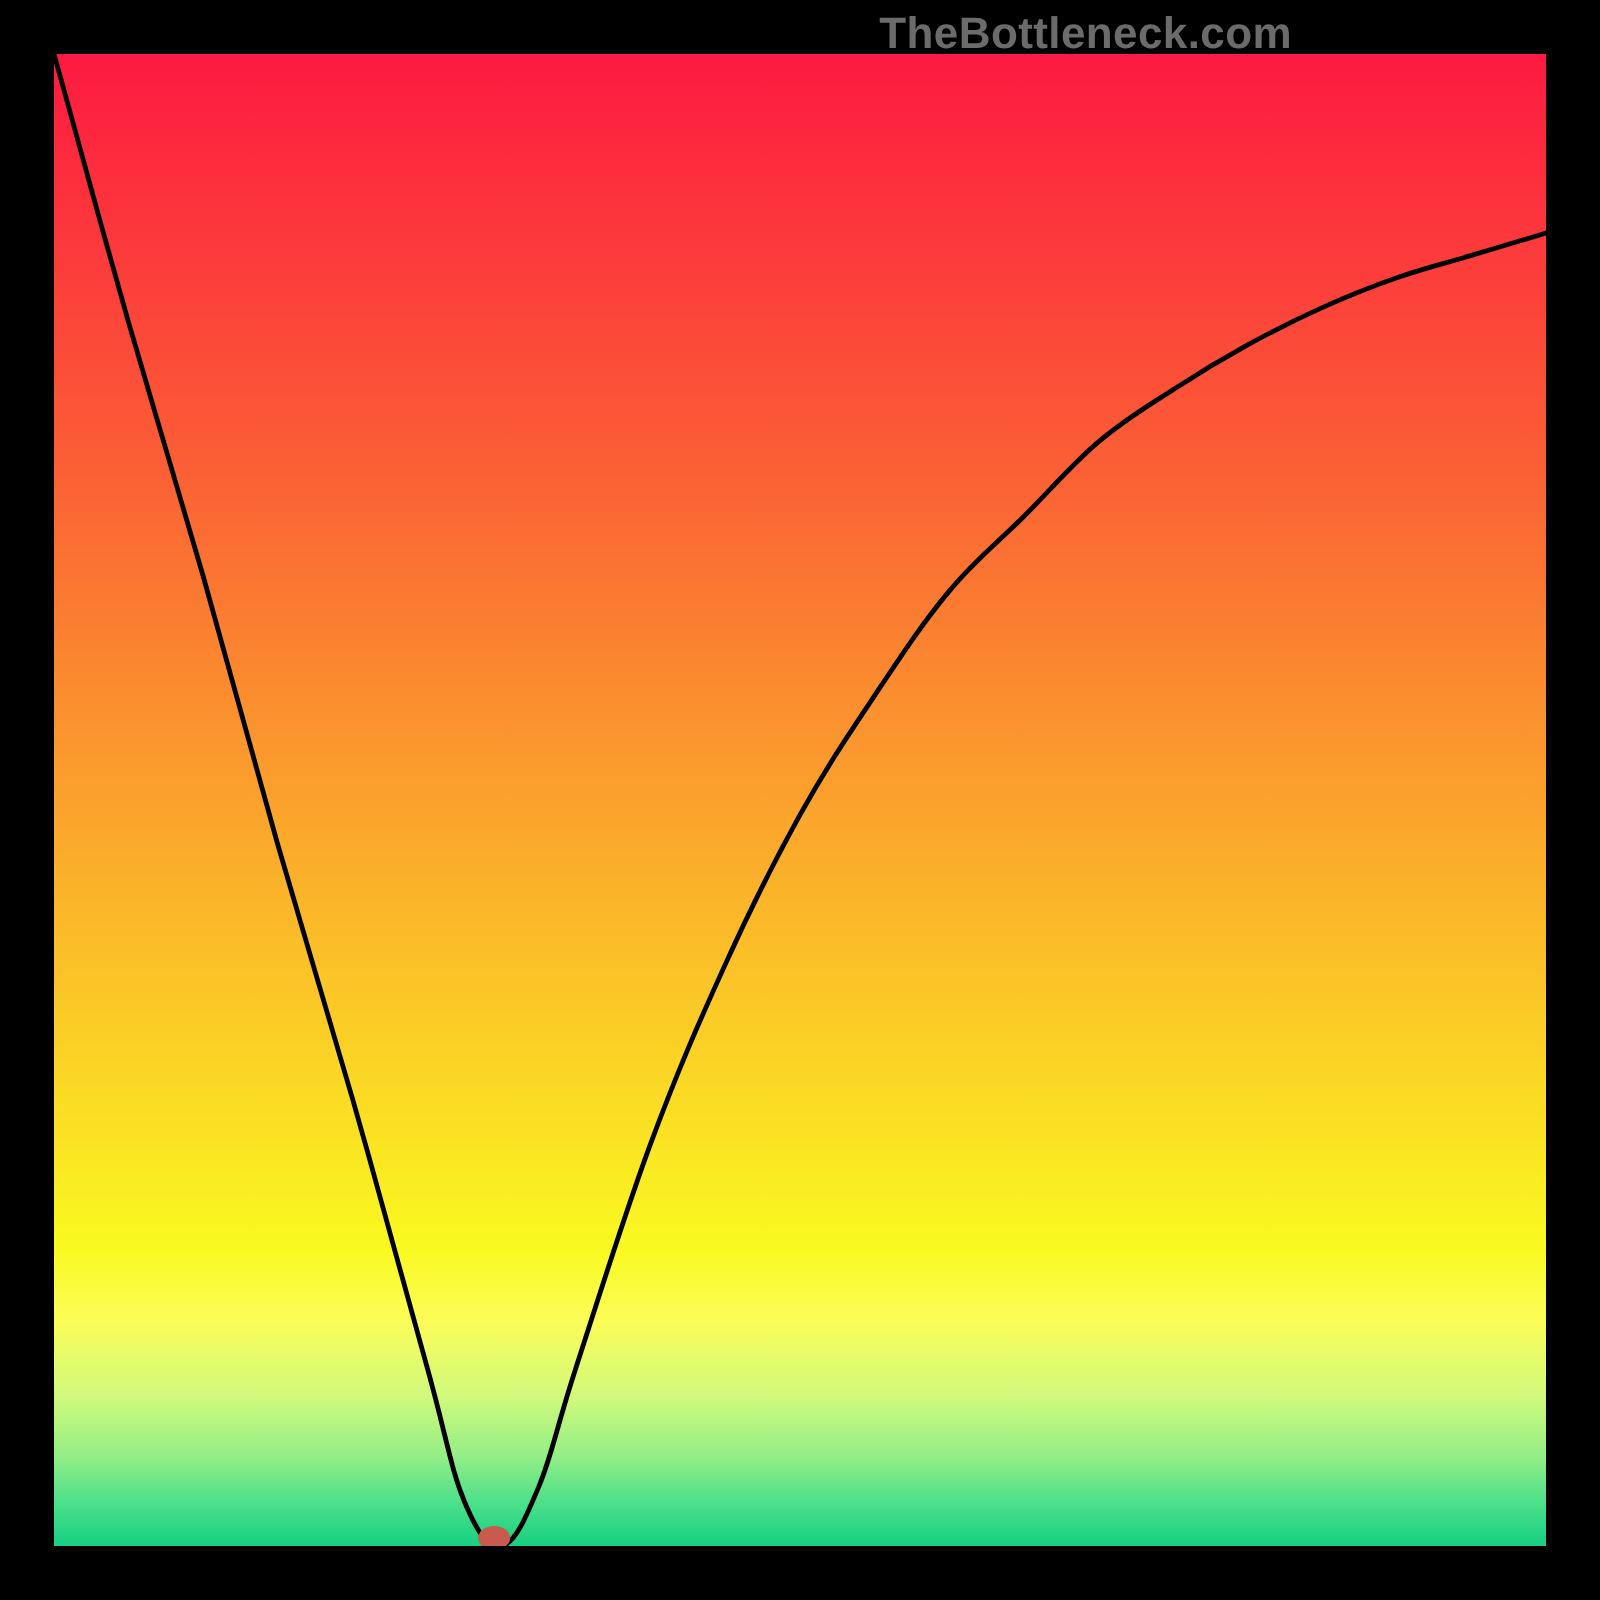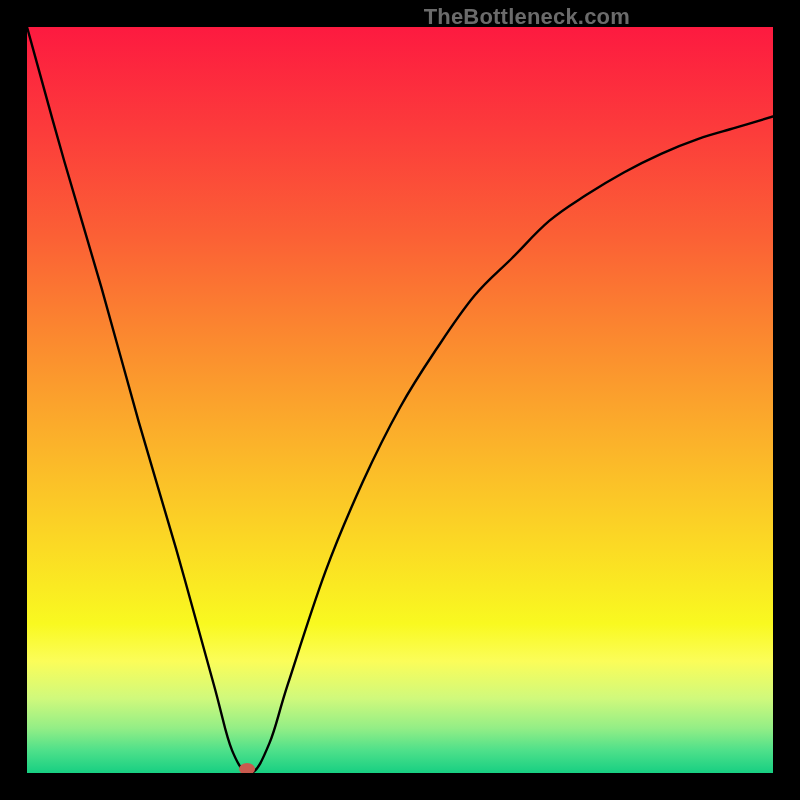--- a/index.html
+++ b/index.html
@@ -9,20 +9,21 @@
     height: 800px;
     background: #000;
     overflow: hidden;
     font-family: Arial, Helvetica, sans-serif;
   }
   .outer {
     position: relative;
     width: 648px;
     height: 800px;
     background: #000;
+    padding-left: 16px;
   }
   .watermark {
     position: absolute;
     top: 4px;
     right: 18px;
     color: #6b6b6b;
     font-size: 22px;
     font-weight: 600;
     letter-spacing: 0.2px;
     z-index: 5;

